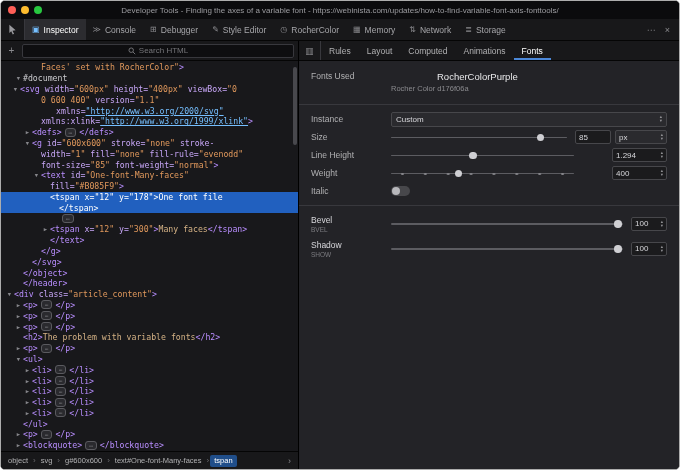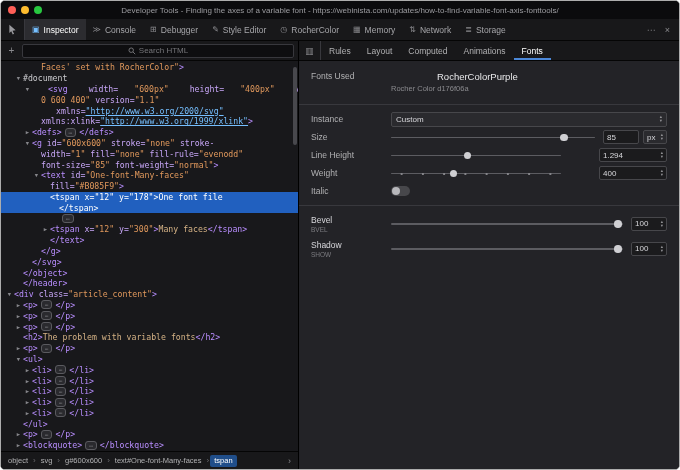--- a/index.html
+++ b/index.html
@@ -82,22 +82,22 @@
   .slider { position:relative; flex:1; height:14px; margin-right:8px; }
   .slider .track { position:absolute; left:0; right:0; top:6.5px; height:1.5px; background:#5c5c61; border-radius:1px; }
   .slider .track-ticks { position:absolute; left:0; right:0; top:5.5px; height:4px;
        background-image: radial-gradient(circle, #85858a 1px, transparent 1.4px);
        background-size: 12.5% 4px; background-repeat: repeat-x; background-position: 0 center; }
   .slider .thumb { position:absolute; top:3.5px; width:7.5px; height:7.5px; border-radius:50%; background:#cfcfd3; margin-left:-4px; }
 
   .numbox { height:14px; background:#1b1b1d; border:1px solid #47474b; border-radius:2px; display:flex; align-items:center;
             padding:0 3px; color:#d7d7db; font-size:8px; flex:none; width:36px; }
   .numbox .nb-val { flex:1; text-align:left; margin-right:1px; }
-  .numbox.wide { width:68px;margin-left:30px; }
-  .unitbox { width:24px; height:14px; margin-left:4px; background:#2a2a2e; border:1px solid #47474b; border-radius:2px;
+  .numbox.wide { width:55px;margin-left:30px; }
+  .unitbox { width:52px; height:14px; margin-left:4px; background:#2a2a2e; border:1px solid #47474b; border-radius:2px;
              display:flex; align-items:center; padding:0 3px; color:#d7d7db; font-size:8px; flex:none; }
   .unitbox .nb-val { flex:1; }
   .stepper { display:flex; flex-direction:column; align-items:center; line-height:3.6px; font-size:4.5px; color:#96969a; margin-left:2px; flex:none; }
 
   .toggle { width:19px; height:10px; background:#47474b; border-radius:5px; position:relative; }
   .toggle .knob { position:absolute; left:1px; top:1px; width:8px; height:8px; background:#b8b8bc; border-radius:50%; }
 
   .axis { min-height:25px; }
   .axis-label .axis-name { color:#d7d7db; }
   .axis-label .axis-tag { color:#7c7c80; font-size:6.5px; margin-top:1px; }
@@ -171,21 +171,21 @@
           <svg width="8" height="8" viewBox="0 0 10 10">
             <circle cx="4" cy="4" r="2.8" fill="none" stroke="#757579" stroke-width="1.2"></circle>
             <line x1="6.2" y1="6.2" x2="9" y2="9" stroke="#757579" stroke-width="1.2"></line>
           </svg>
           <span>Search HTML</span>
         </div>
       </div>
       <div class="tree">
           <div class="line" style="padding-left: 31px;"><span class="arrow"></span><span class="tok tok-value">Faces' set with RocherColor"</span><span class="tok tok-tag">&gt;</span></div>
           <div class="line" style="padding-left: 13px;"><span class="arrow">▼</span><span class="tok tok-plain">#document</span></div>
-          <div class="line" style="padding-left: 22px; gap: 16px;"><span class="arrow">▼</span><span class="tok tok-tag">&lt;svg</span><span class="tok tok-attr"> width=</span><span class="tok tok-value">"600px"</span><span class="tok tok-attr"> height=</span><span class="tok tok-value">"400px"</span><span class="tok tok-attr"> viewBox=</span><span class="tok tok-value">"0</span></div>
+          <div class="line" style="padding-left: 10px;"><span class="arrow">▼</span><span class="tok tok-tag">&lt;svg</span><span class="tok tok-attr"> width=</span><span class="tok tok-value">"600px"</span><span class="tok tok-attr"> height=</span><span class="tok tok-value">"400px"</span><span class="tok tok-attr"> viewBox=</span><span class="tok tok-value">"0</span></div>
           <div class="line" style="padding-left: 31px;"><span class="arrow"></span><span class="tok tok-value">0 600 400"</span><span class="tok tok-attr"> version=</span><span class="tok tok-value">"1.1"</span></div>
           <div class="line" style="padding-left: 46px;"><span class="arrow"></span><span class="tok tok-attr">xmlns=</span><span class="tok tok-link">"http://www.w3.org/2000/svg"</span></div>
           <div class="line" style="padding-left: 31px;"><span class="arrow"></span><span class="tok tok-attr">xmlns:xlink=</span><span class="tok tok-link">"http://www.w3.org/1999/xlink"</span><span class="tok tok-tag">&gt;</span></div>
           <div class="line" style="padding-left: 22px;"><span class="arrow">▶</span><span class="tok tok-tag">&lt;defs&gt;</span><span class="pill">⋯</span><span class="tok tok-tag">&lt;/defs&gt;</span></div>
           <div class="line" style="padding-left: 22px;"><span class="arrow">▼</span><span class="tok tok-tag">&lt;g</span><span class="tok tok-attr"> id=</span><span class="tok tok-value">"600x600"</span><span class="tok tok-attr"> stroke=</span><span class="tok tok-value">"none"</span><span class="tok tok-attr"> stroke-</span></div>
           <div class="line" style="padding-left: 31px;"><span class="arrow"></span><span class="tok tok-attr">width=</span><span class="tok tok-value">"1"</span><span class="tok tok-attr"> fill=</span><span class="tok tok-value">"none"</span><span class="tok tok-attr"> fill-rule=</span><span class="tok tok-value">"evenodd"</span></div>
           <div class="line" style="padding-left: 31px;"><span class="arrow"></span><span class="tok tok-attr">font-size=</span><span class="tok tok-value">"85"</span><span class="tok tok-attr"> font-weight=</span><span class="tok tok-value">"normal"</span><span class="tok tok-tag">&gt;</span></div>
           <div class="line" style="padding-left: 31px;"><span class="arrow">▼</span><span class="tok tok-tag">&lt;text</span><span class="tok tok-attr"> id=</span><span class="tok tok-value">"One-font-Many-faces"</span></div>
           <div class="line" style="padding-left: 40px;"><span class="arrow"></span><span class="tok tok-attr">fill=</span><span class="tok tok-value">"#B085F9"</span><span class="tok tok-tag">&gt;</span></div>
           <div class="line selected" style="padding-left: 40px;"><span class="arrow"></span><span class="tok tok-tag">&lt;tspan</span><span class="tok tok-attr"> x=</span><span class="tok tok-value">"12"</span><span class="tok tok-attr"> y=</span><span class="tok tok-value">"178"</span><span class="tok tok-tag">&gt;</span><span class="tok tok-text">One font file</span></div>

